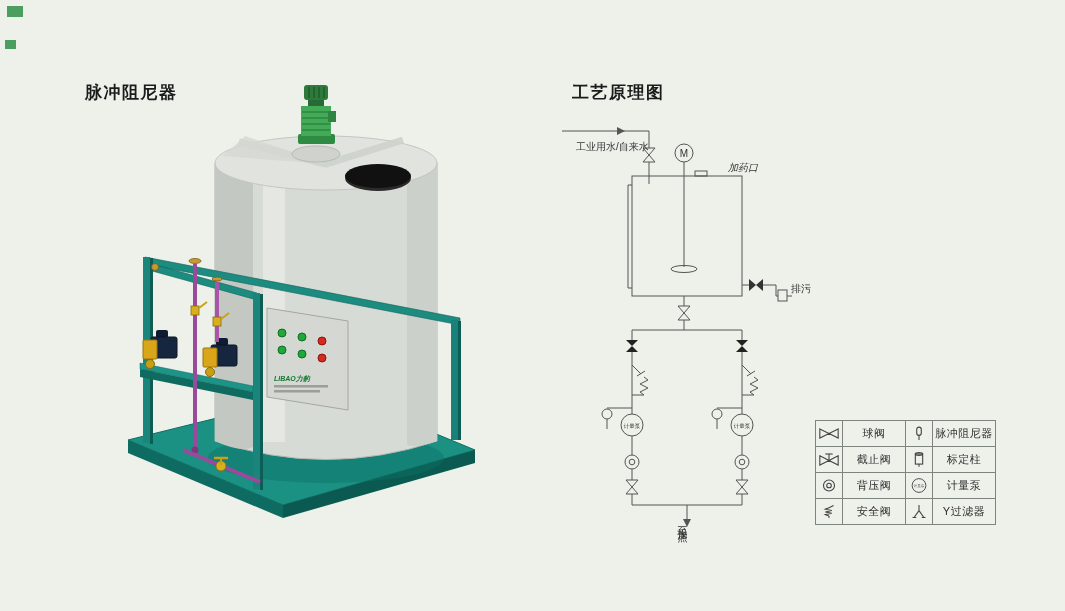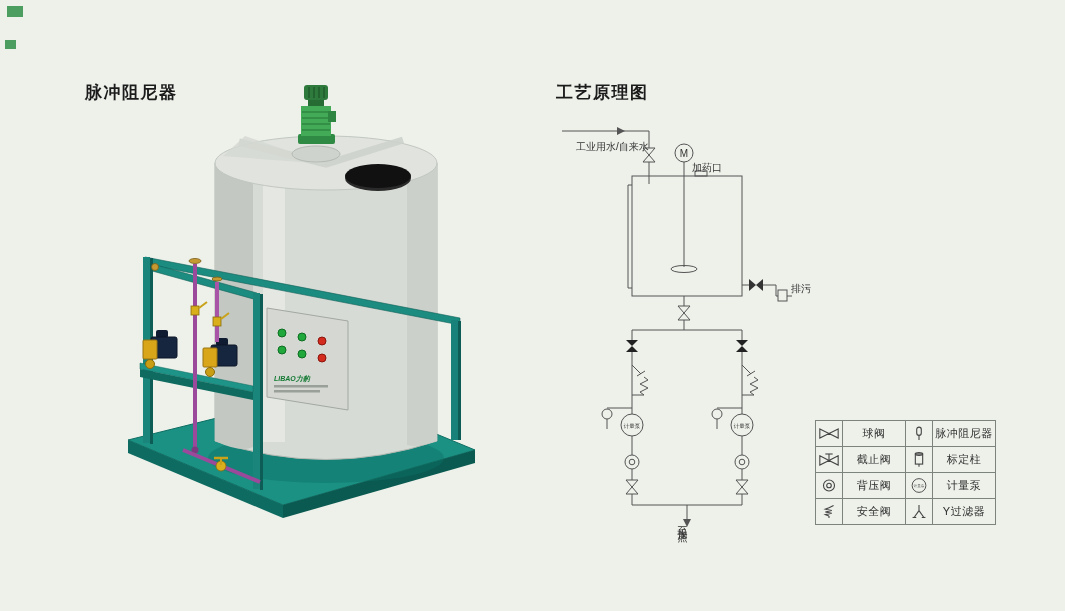--- a/index.html
+++ b/index.html
@@ -1,26 +1,26 @@
 <!DOCTYPE html>
 <html><head>
 <meta charset="utf-8">
 <style>
   * { margin:0; padding:0; box-sizing:border-box; }
   html,body { background:#dfe3dc; }
   body { font-family:"Liberation Sans","DejaVu Sans",sans-serif; }
   .page { position:relative; width:1065px; height:611px; background:#edf1ea; overflow:hidden; }
   .title { position:absolute; font-size:17px; font-weight:bold; color:#1b1b1b; letter-spacing:1.5px; }
   .left-title  { left:85px;  top:81px; }
-  .right-title { left:556px; top:81px;font-family:Liberation Serif, serif; }
+  .right-title { left:572px; top:81px;font-family:Liberation Serif, serif; }
   .illus     { position:absolute; left:95px;  top:78px; }
   .schematic { position:absolute; left:545px; top:115px; }
   .flabel { position:absolute; font-size:10px; color:#333; white-space:nowrap; line-height:1.1; }
   .lbl-water  { left:556px; top:141px;margin-left:20px; }
-  .lbl-dosing { left:692px; top:162px; }
+  .lbl-dosing { left:728px; top:162px;font-style:italic; }
   .lbl-drain  { left:791px; top:283px; }
   .vlabel { position:absolute; font-size:10px; color:#333; writing-mode:vertical-rl; text-orientation:upright; letter-spacing:2px; }
   .lbl-outlet { left:675px; top:518px; }
   .legend { position:absolute; left:815px; top:420px; border-collapse:collapse; background:transparent; }
   .legend td { border:1px solid #7d837d; height:26px; text-align:center; vertical-align:middle; font-size:11px; color:#2e2e2e; }
   .legend td.ic { width:27px; }
   .legend td.lb { width:63px; padding:0 1px; letter-spacing:0.5px;margin-top:17px; }
   .legend svg { display:block; margin:0 auto; }
   .artifact { position:absolute; background:#2e8f48; opacity:.85; }
   .art1 { left:7px; top:6px;  width:16px; height:11px; }

